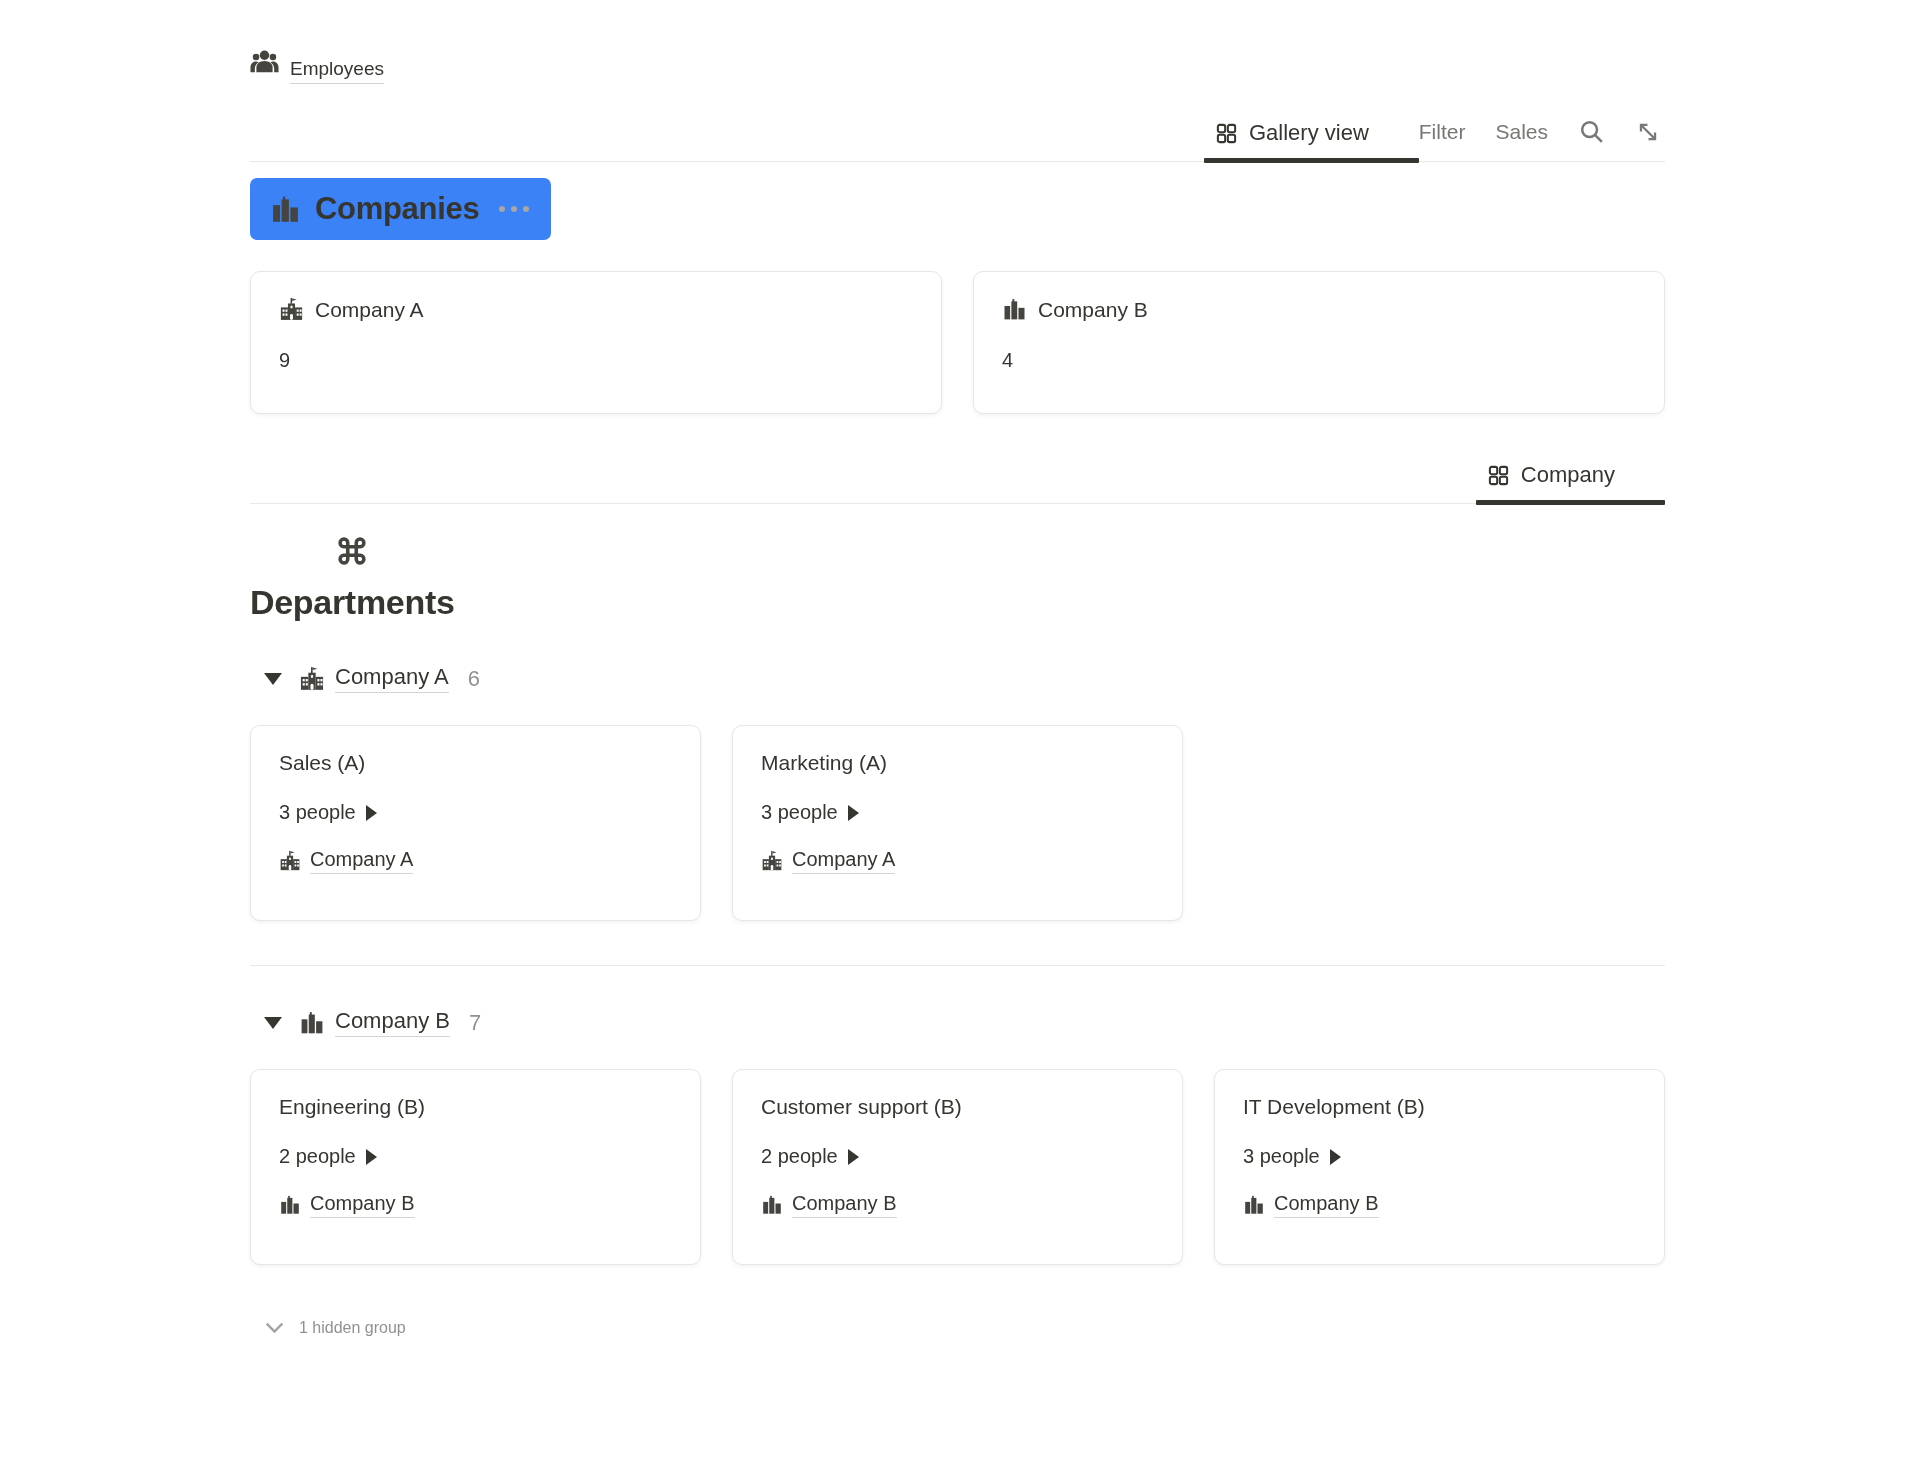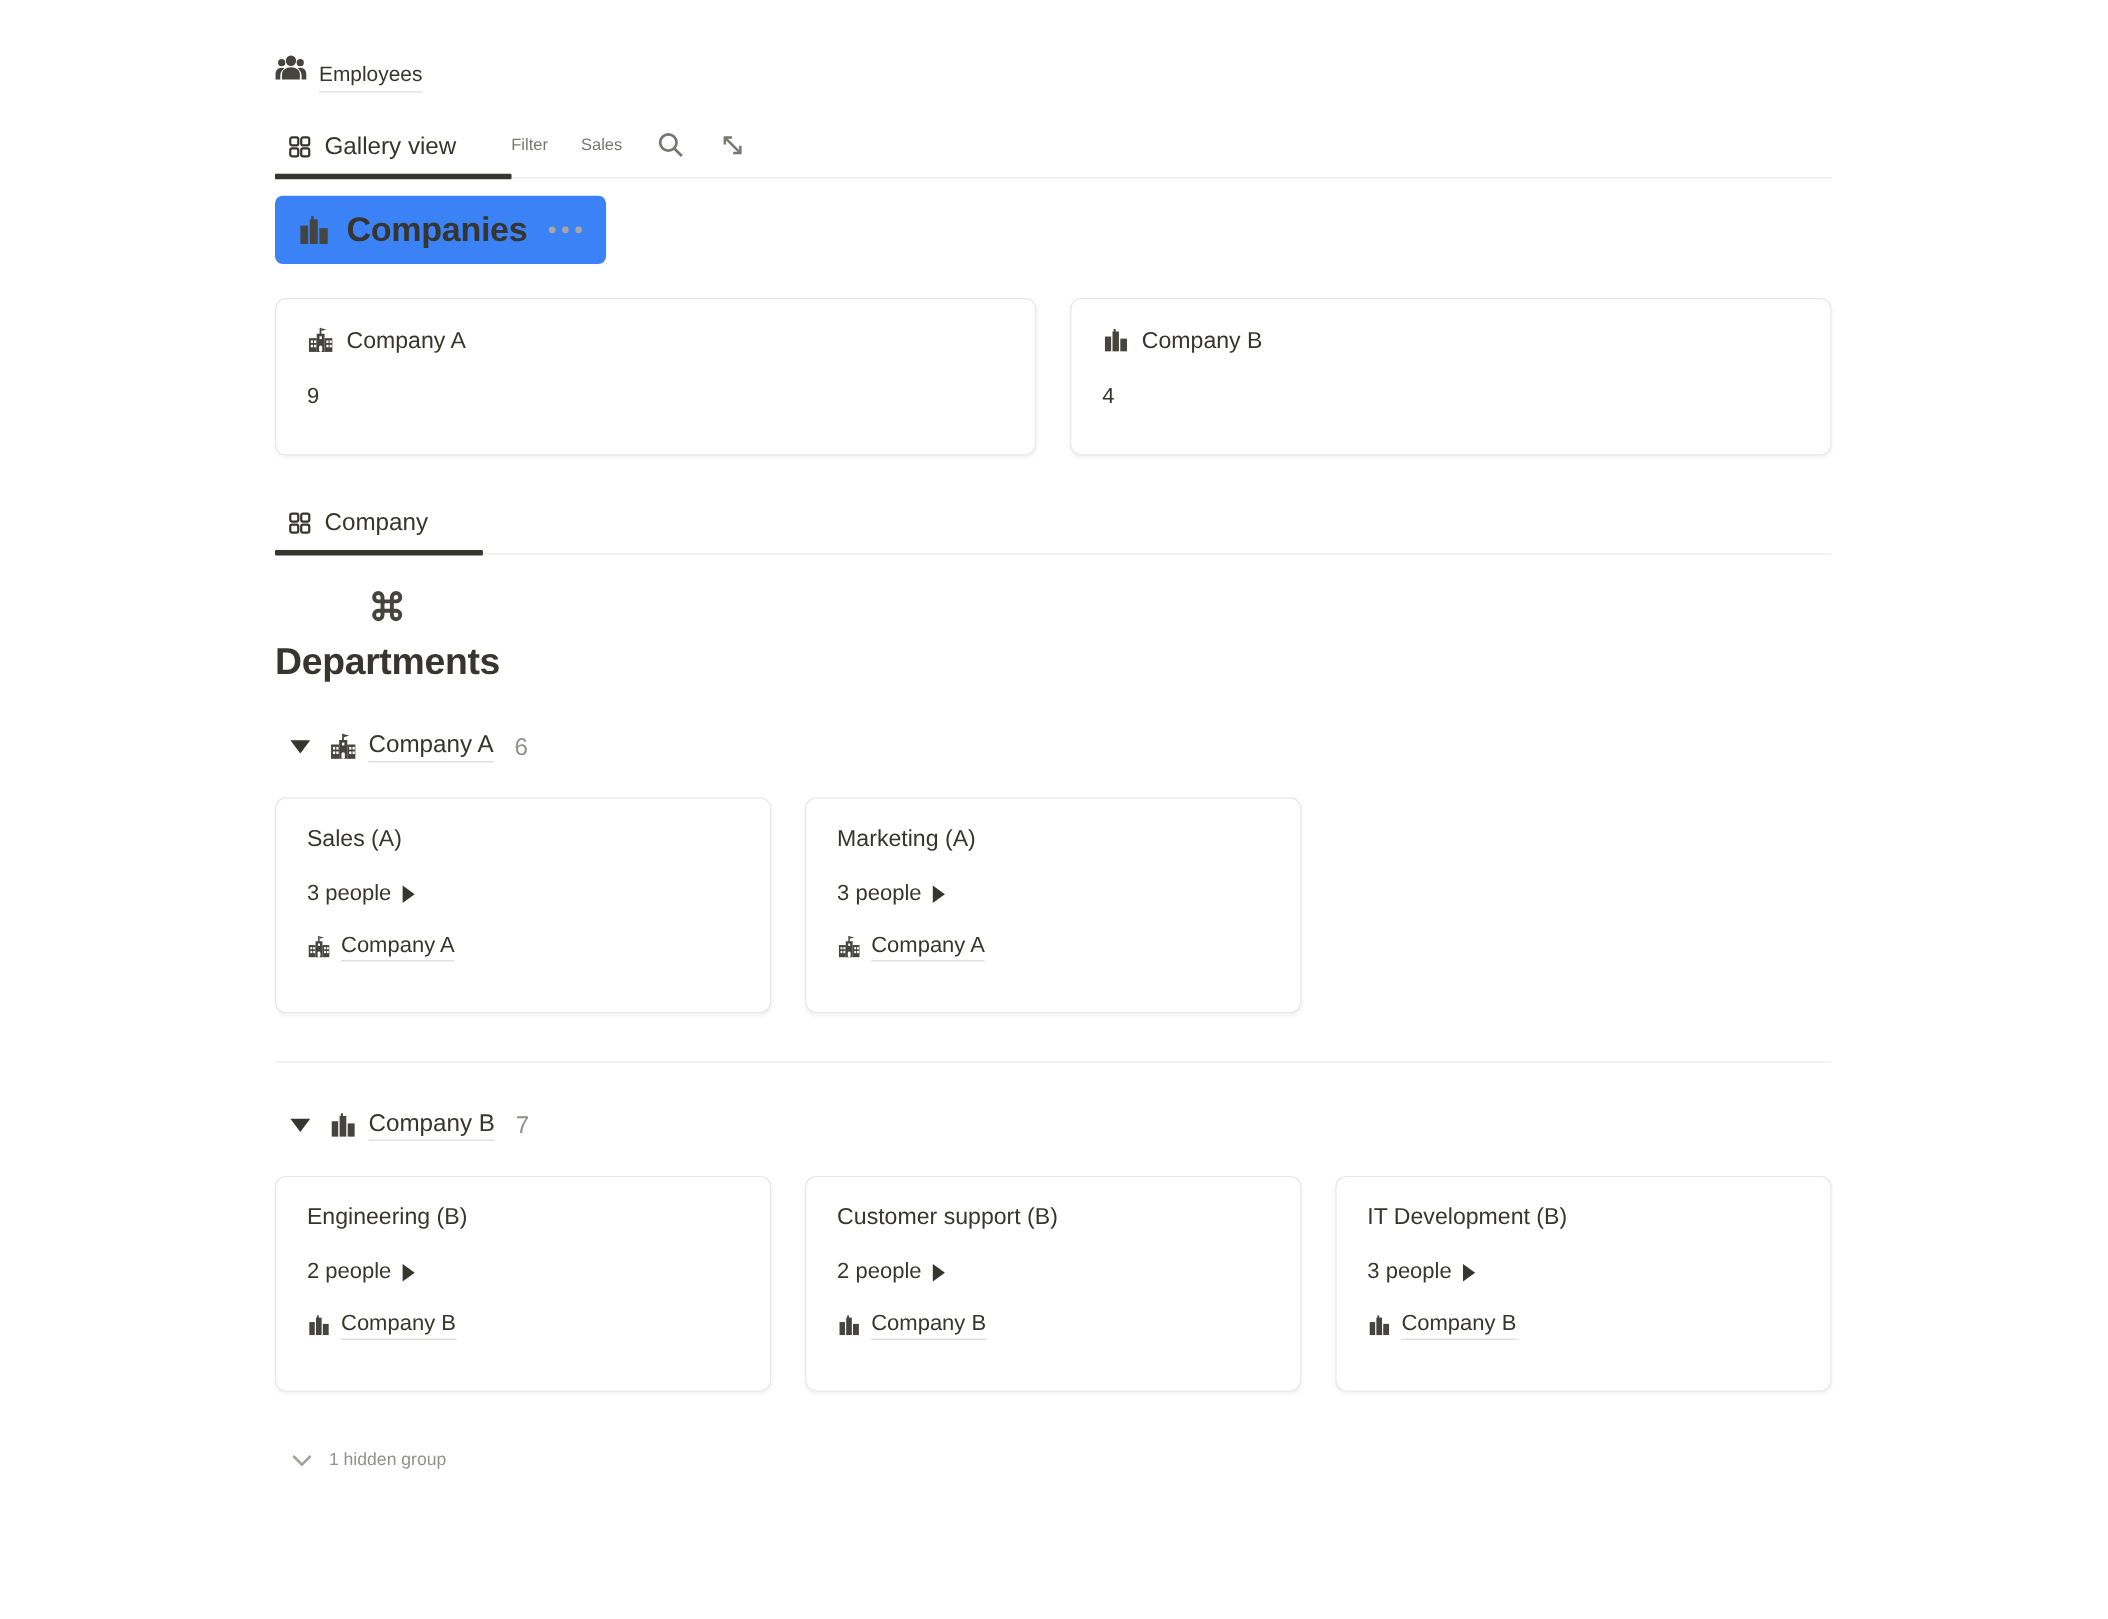--- a/index.html
+++ b/index.html
@@ -20,33 +20,33 @@
   }
 
   
   .source-row { margin-top:40px; display:flex; align-items:center; gap:11px; width:max-content; cursor:pointer; }
   .source-row .label {
     font-size:19px; font-weight:400;
     border-bottom:1.5px solid #d6d4cf; padding-bottom:3px;margin-top:18px;
   }
 
   
-  .views-row { display:flex; align-items:flex-end; justify-content:flex-start; border-bottom:1px solid #E9E9E7; }
+  .views-row { display:flex; align-items:flex-end; justify-content:flex-end; border-bottom:1px solid #E9E9E7; }
   .views-row.first { margin-top:24px; }
   .views-row.second { margin-top:36px; }
   .tab {
     position:relative; display:flex; align-items:center; gap:11px;
     padding:12px 50px 15px 11px; font-size:22px; font-weight:500; cursor:pointer;
   }
   .tab.active::after {
     content:""; position:absolute; left:0; right:0; bottom:-2px;
     height:5px; background:#37352F; border-radius:1px;
   }
   .view-options { display:flex; align-items:center; gap:30px; padding:0 4px 16px 0; color:#787774; }
-  .view-options .opt { font-size:15px; cursor:pointer; }
+  .view-options .opt { font-size:21px; cursor:pointer; }
   .icon-btn { display:flex; align-items:center; justify-content:center; cursor:pointer; color:#787774; }
 
   
   .db-pill {
     margin-top:16px; display:inline-flex; align-items:center; gap:14px;
     background:#3b82f6; border-radius:7px; padding:13px 20px; cursor:pointer;
   }
   .db-pill .db-title { font-size:31px; font-weight:700; letter-spacing:-0.3px; }
   .db-pill .menu { color:#A8A6A3; margin-left:4px; }
 

